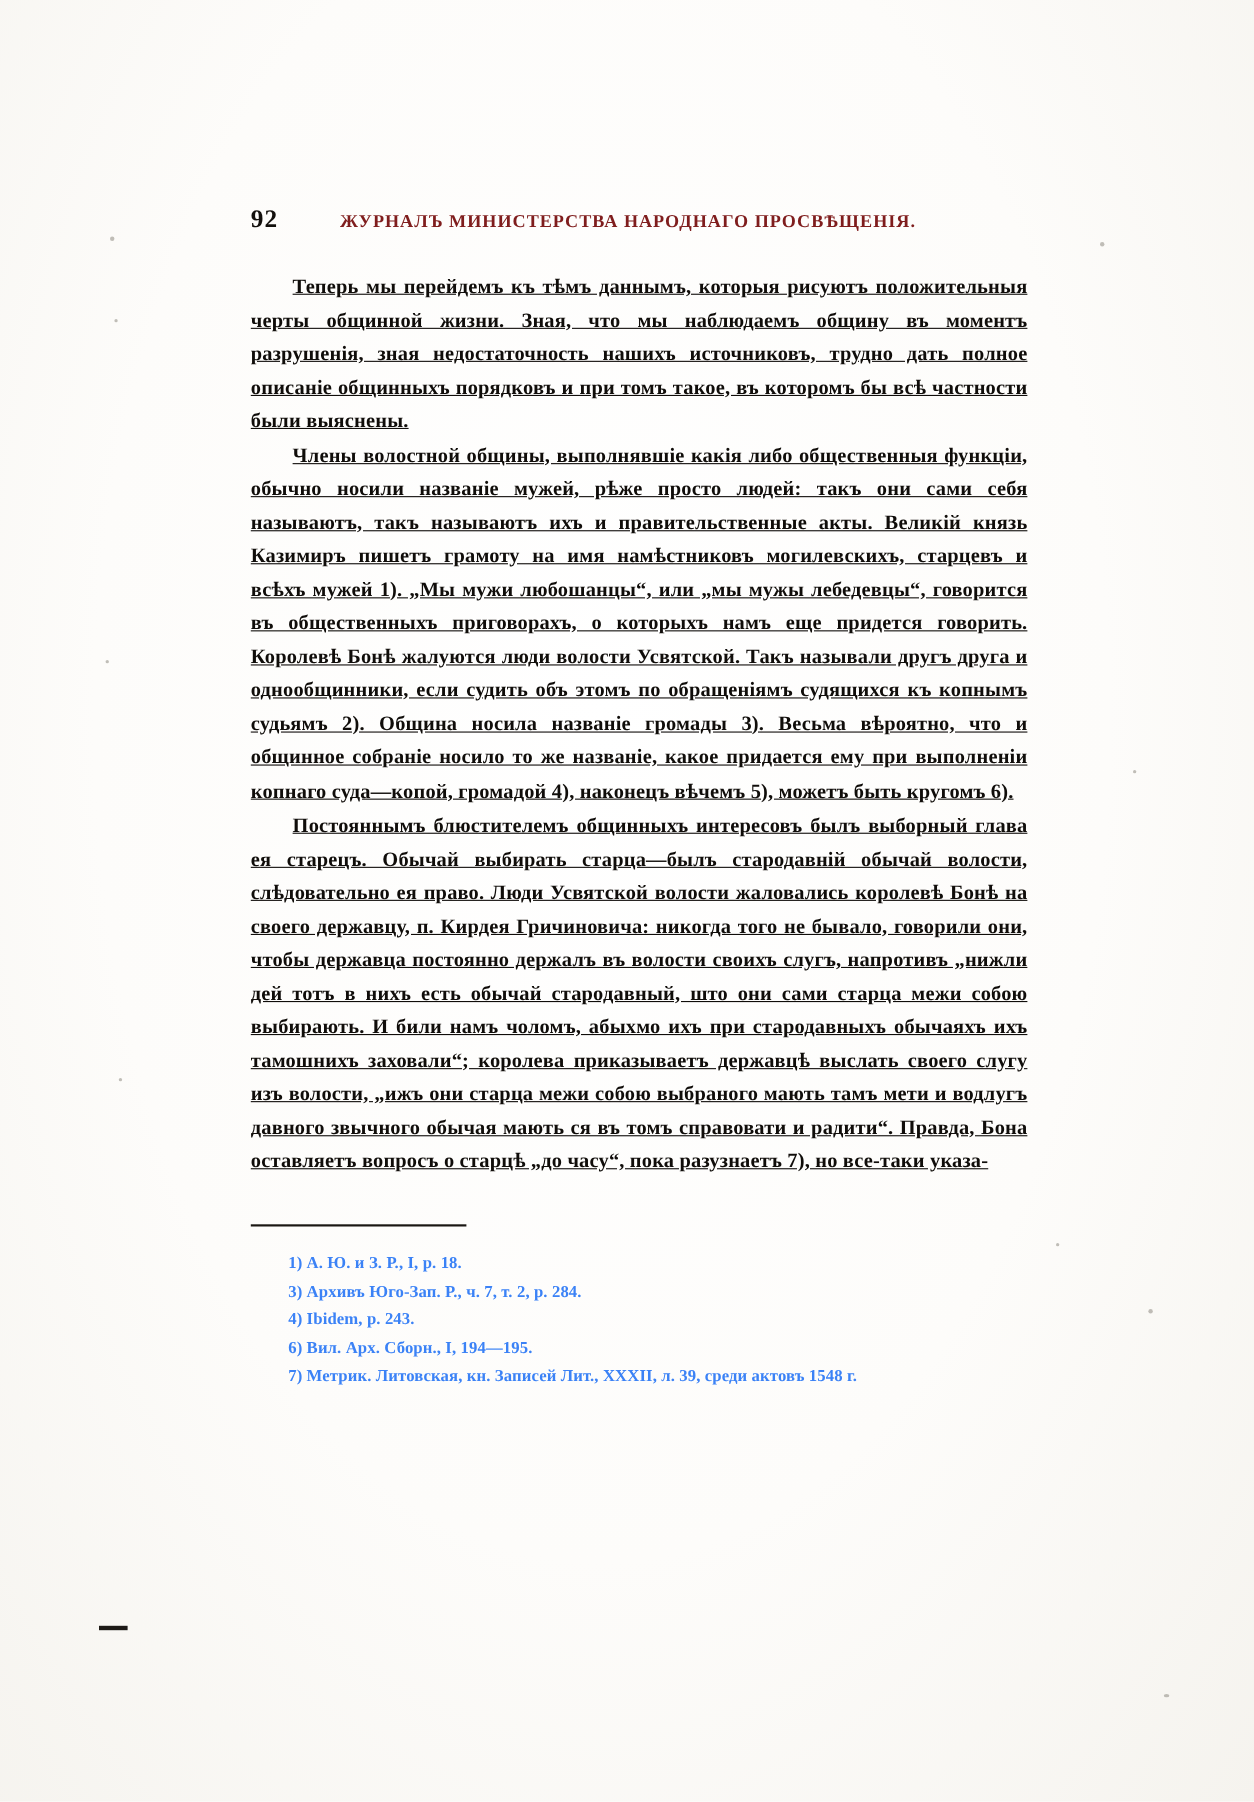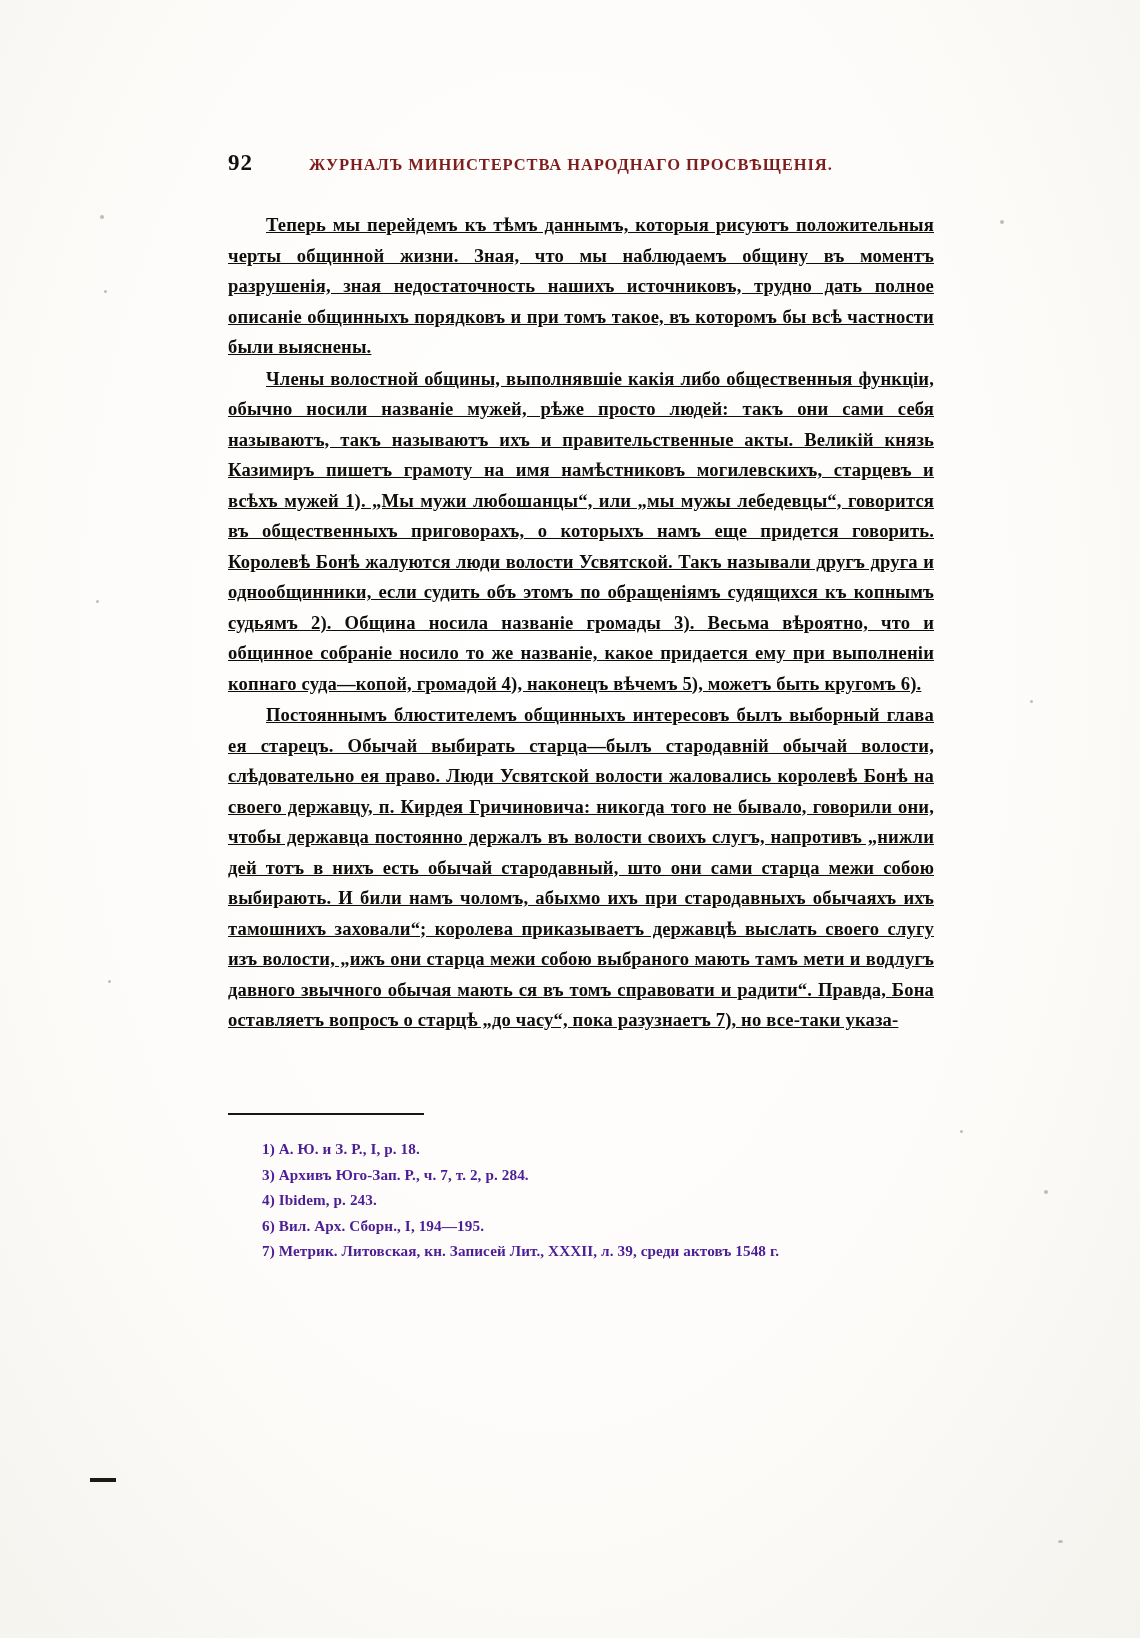--- a/index.html
+++ b/index.html
@@ -40,20 +40,21 @@
     align-items: baseline;
     margin-bottom: 34px;
     white-space: nowrap;
   }
   .folio {
     font-size: 23px;
     font-weight: 700;
     letter-spacing: 1px;
     margin-right: 56px;
     color: #13100d;
+    margin-top: 36px;
   }
   .running-head {
     font-size: 16.5px;
     font-weight: 700;
     letter-spacing: 0.9px;
     color: #7f1d1d;
   }
   p.body {
     margin: 0 0 1px 0;
     font-size: 18.6px;
@@ -77,21 +78,21 @@
   .notes {
     position: absolute;
     left: 228px;
     top: 1136px;
     width: 706px;
   }
   .note {
     font-size: 15.2px;
     line-height: 25.5px;
     font-weight: 700;
-    color: #4c1d95;
+    color: #3b82f6;
     text-indent: 34px;
     margin: 0;
     letter-spacing: 0.1px;
   }
   .mark {
     position: absolute;
     background: #1d1a16;
   }
   .mark-bottom {
     left: 90px;

